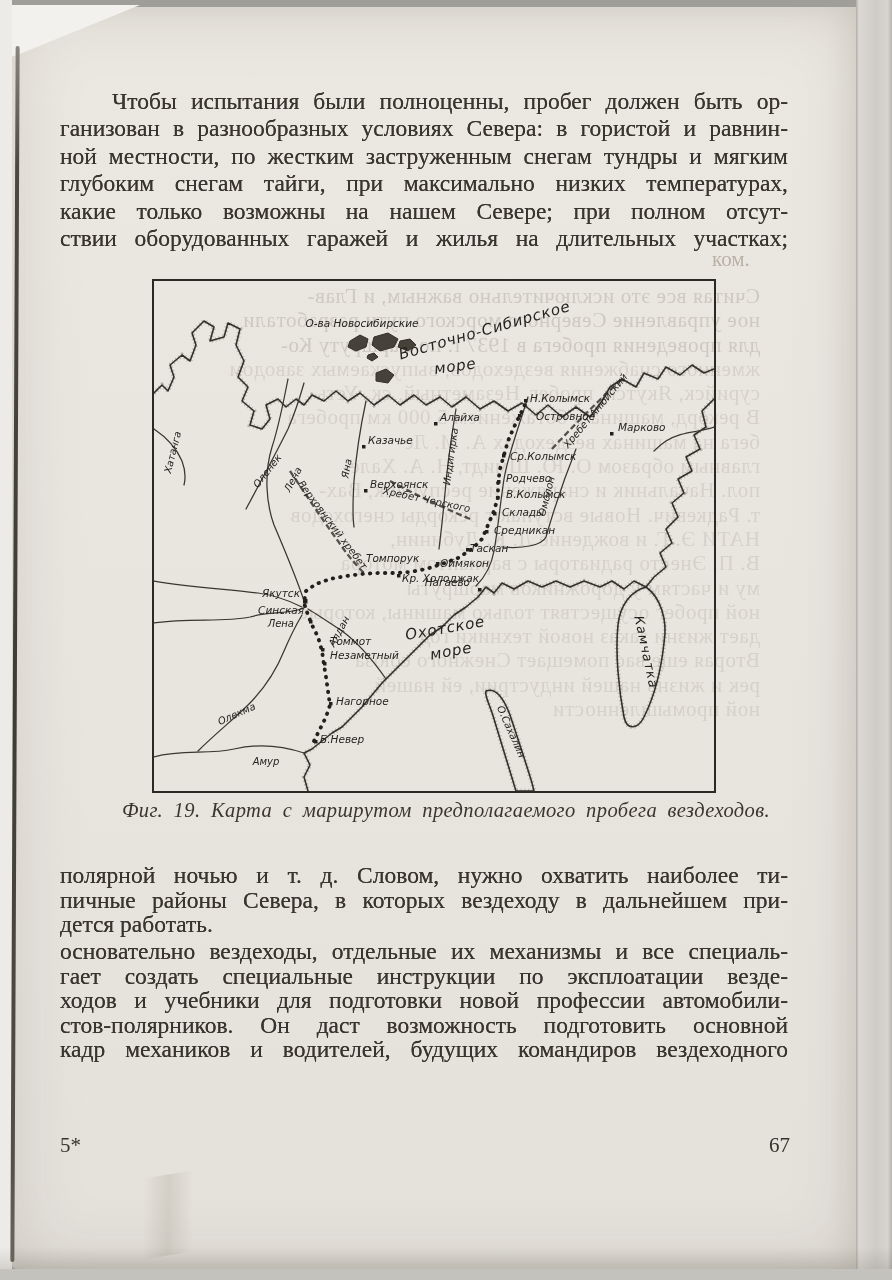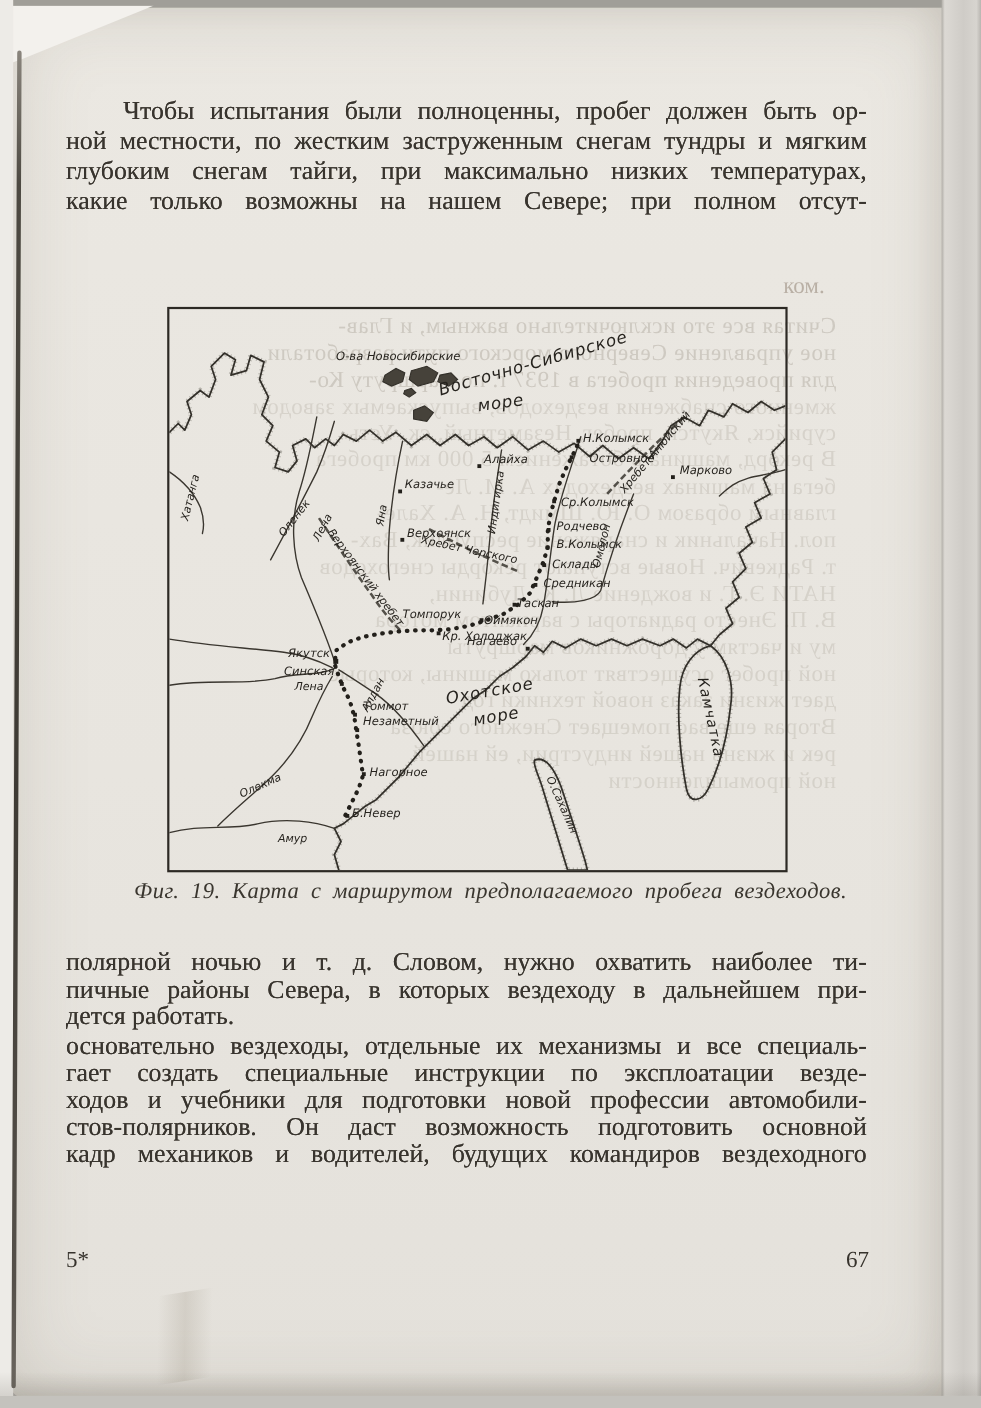--- a/index.html
+++ b/index.html
@@ -92,23 +92,25 @@
     <div>ной пробег осуществят только машины, которые</div>
     <div>дает жизни заказ новой техники год</div>
     <div>Вторая еще вас помещает Снежного союза</div>
     <div>рек и жизнь нашей индустрии, ей нашей</div>
     <div>ной промышленности</div>
   </div>
 
   <div class="text-col">
     <div class="para" style="top:88px">
       <div class="tl indent">Чтобы испытания были полноценны, пробег должен быть ор-</div>
+      <div class="tl">ганизован в разнообразных условиях Севера: в гористой и равнин-</div>
       <div class="tl">ной местности, по жестким заструженным снегам тундры и мягким</div>
       <div class="tl">глубоким снегам тайги, при максимально низких температурах,</div>
       <div class="tl">какие только возможны на нашем Севере; при полном отсут-</div>
+      <div class="tl">ствии оборудованных гаражей и жилья на длительных участках;</div>
     </div>
 
     <div class="para p23" style="top:863px">
       <div class="tl">полярной ночью и т. д. Словом, нужно охватить наиболее ти-</div>
       <div class="tl">пичные районы Севера, в которых вездеходу в дальнейшем при-</div>
       <div class="tl nojust">дется работать.</div>
     </div>
 
     <div class="para p23" style="top:939px">
       <div class="tl">основательно вездеходы, отдельные их механизмы и все специаль-</div>

